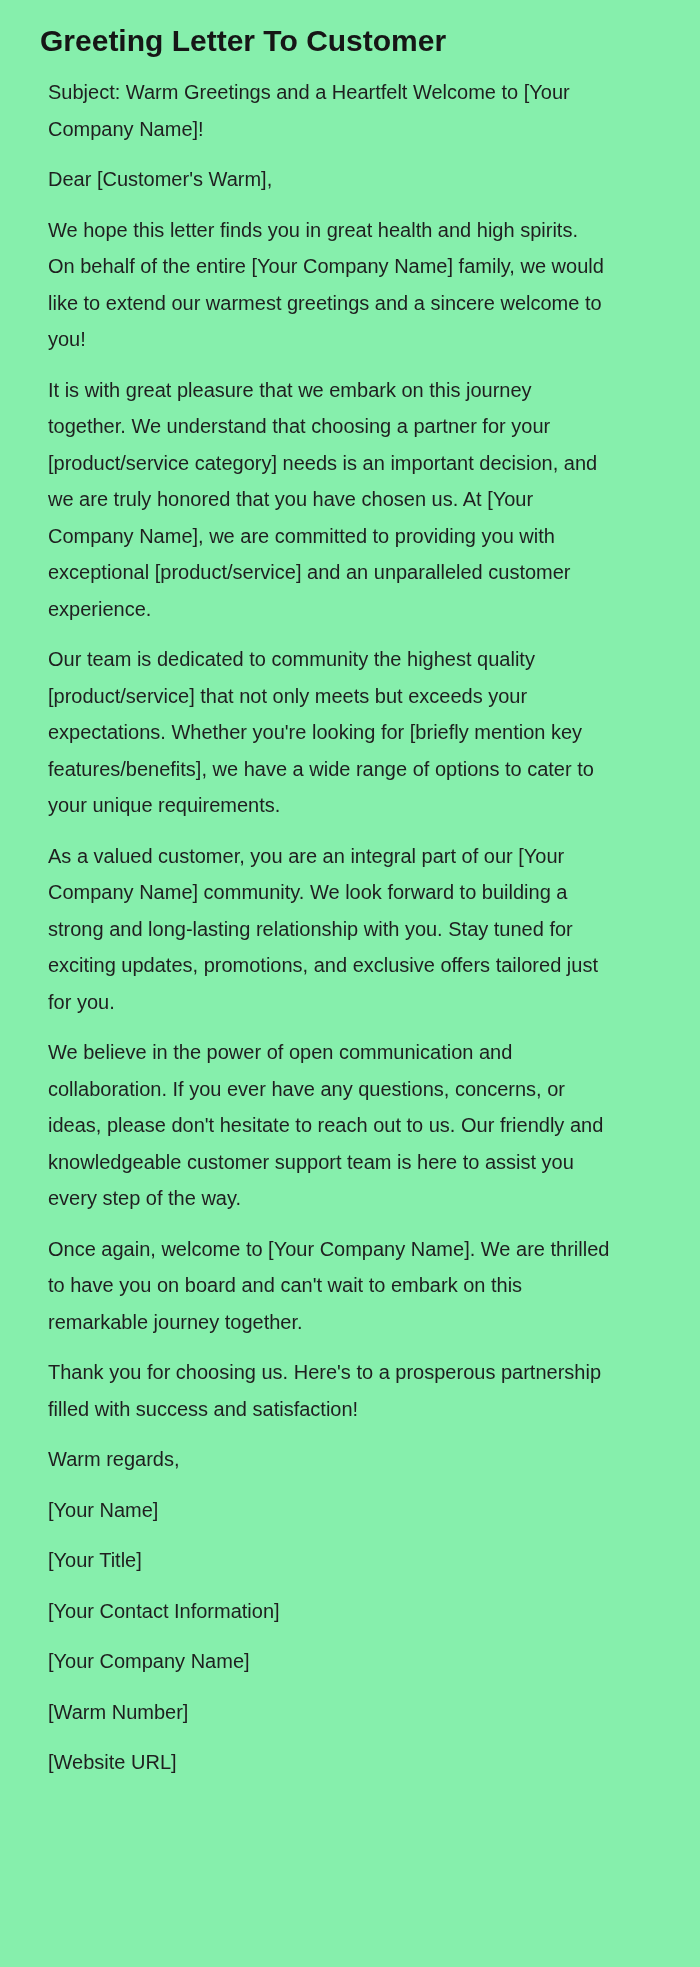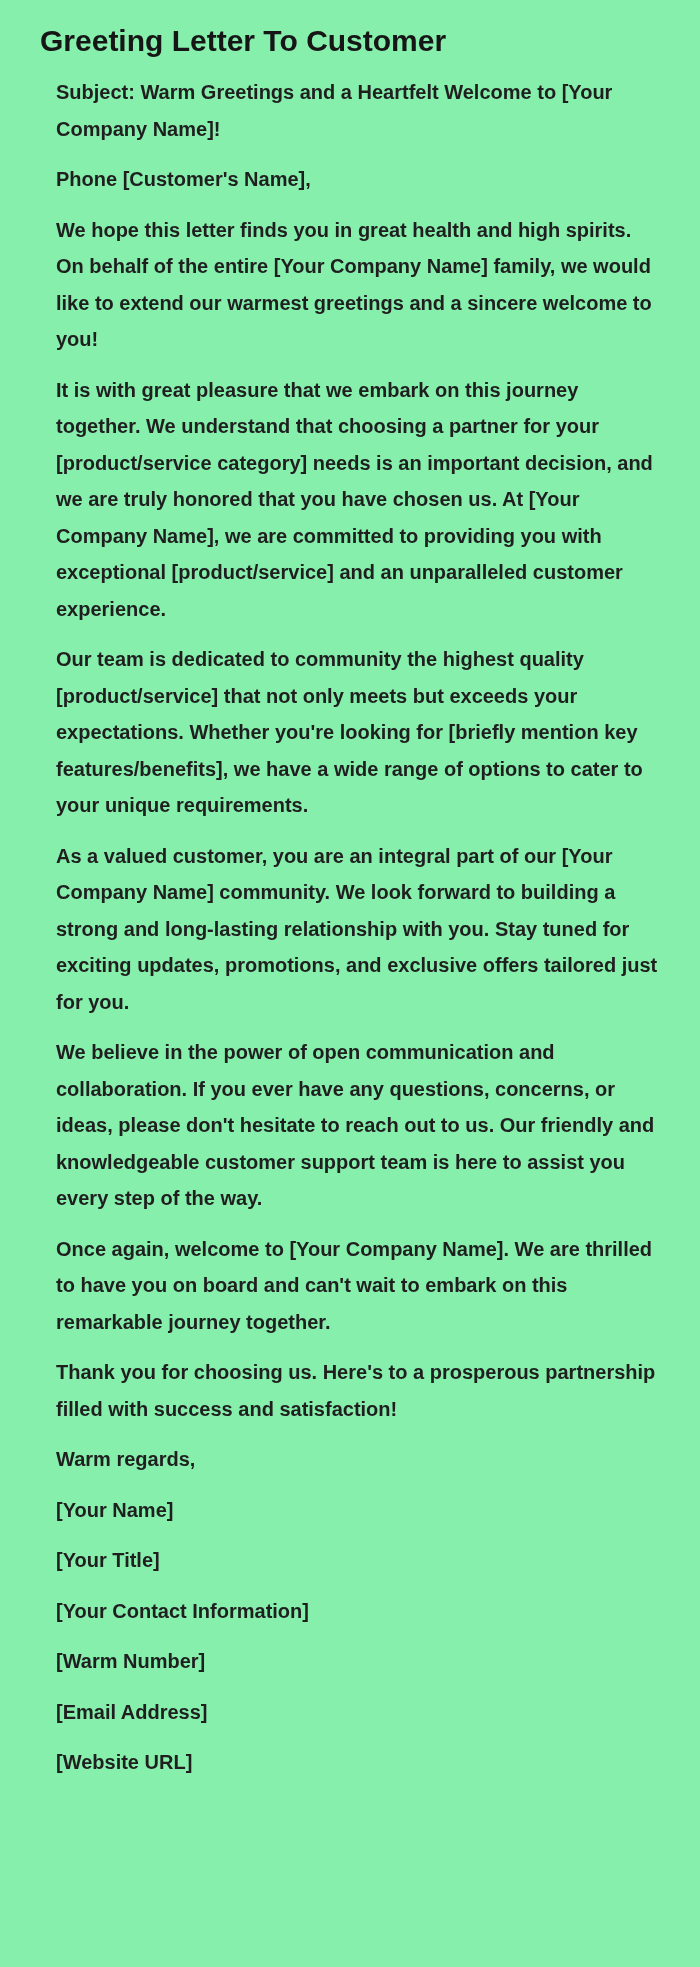--- a/index.html
+++ b/index.html
@@ -24,41 +24,41 @@
   h1.doc-title {
     margin: 0 0 18px 0;
     padding-top: 26px;
     font-size: 30px;
     line-height: 30px;
     font-weight: 700;
     color: #161616;
     letter-spacing: 0;
   }
   p.letter-par {
-    margin: 0 0 14px 16px;
+    margin: 0 0 14px 8px;
     font-size: 20px;
     line-height: 36.5px;
-    font-weight: 700;
+    font-weight: 400;
     color: #1f1f1f;
     white-space: pre-line; 
     max-width: 620px;
   }
 </style>
 </head>
 <body>
 
 <div class="page">
   <div class="content">
 
     <h1 class="doc-title">Greeting Letter To Customer</h1>
 
     <p class="letter-par">Subject: Warm Greetings and a Heartfelt Welcome to [Your
 Company Name]!</p>
 
-    <p class="letter-par">Phone [Customer's Name],</p>
+    <p class="letter-par">Dear [Customer's Warm],</p>
 
     <p class="letter-par">We hope this letter finds you in great health and high spirits.
 On behalf of the entire [Your Company Name] family, we would
 like to extend our warmest greetings and a sincere welcome to
 you!</p>
 
     <p class="letter-par">It is with great pleasure that we embark on this journey
 together. We understand that choosing a partner for your
 [product/service category] needs is an important decision, and
 we are truly honored that you have chosen us. At [Your
@@ -92,22 +92,22 @@
 filled with success and satisfaction!</p>
 
     <p class="letter-par">Warm regards,</p>
 
     <p class="letter-par">[Your Name]</p>
 
     <p class="letter-par">[Your Title]</p>
 
     <p class="letter-par">[Your Contact Information]</p>
 
+    <p class="letter-par">[Your Company Name]</p>
 
 
     <p class="letter-par">[Warm Number]</p>
 
-    <p class="letter-par">[Email Address]</p>
 
     <p class="letter-par">[Website URL]</p>
 
   </div>
 </div>
 
 </body></html>

